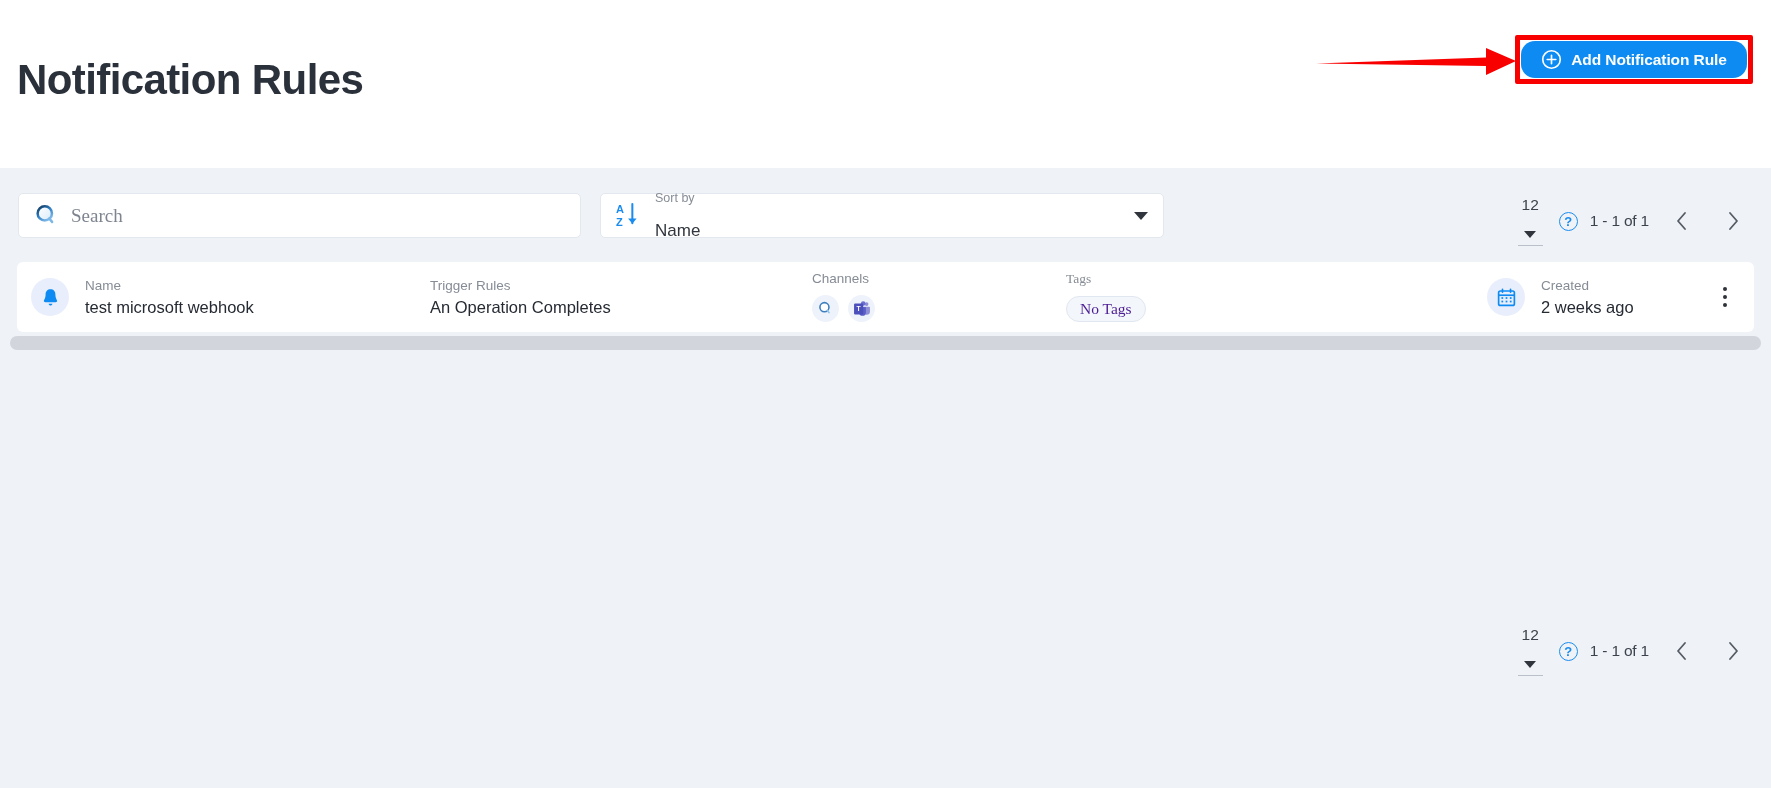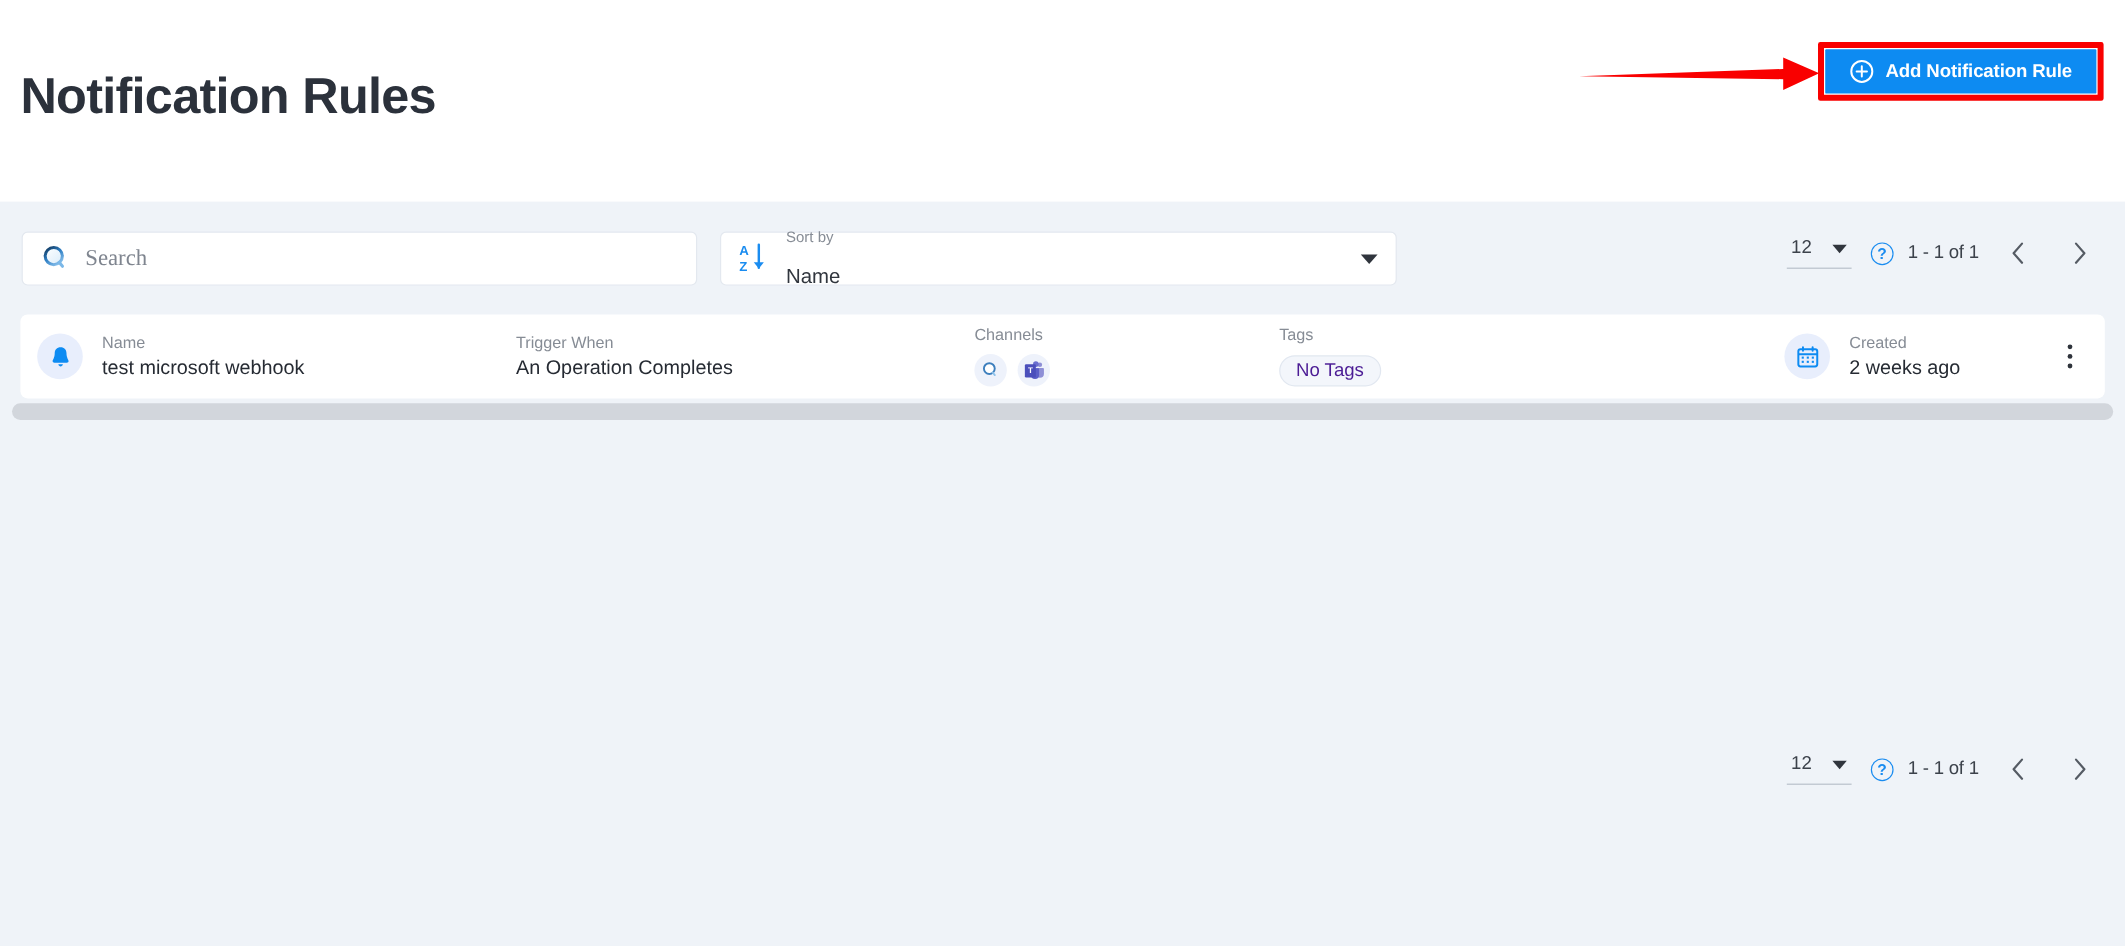--- a/index.html
+++ b/index.html
@@ -72,21 +72,21 @@
   }
 
   .add-rule-button {
     position: absolute;
     left: 1521px;
     top: 41px;
     width: 226px;
     height: 37px;
     background: #0d8bf2;
     border: none;
-    border-radius: 1px;
+    border-radius: 14px;
     display: flex;
     align-items: center;
     justify-content: center;
     gap: 9px;
     cursor: pointer;
     font-family: "Liberation Sans", sans-serif;
   }
 
   .add-rule-button .label {
     font-size: 15.5px;
@@ -171,20 +171,21 @@
   .pagination.top { position: absolute; right: 20px; top: 28px; }
   .pagination.bottom { position: absolute; right: 20px; top: 368px; }
 
   .page-size {
     display: flex;
     align-items: center;
     gap: 17px;
     border-bottom: 1px solid #b9c0ca;
     padding: 0 4px 7px 4px;
     cursor: pointer;
+    flex-direction: column;
   }
   .page-size .num { font-size: 15.5px; color: #3c424b; }
   .page-size .caret {
     width: 0; height: 0;
     border-left: 6px solid transparent;
     border-right: 6px solid transparent;
     border-top: 7px solid #30353d;
   }
 
   .help-icon {
@@ -235,21 +236,21 @@
     flex: 0 0 38px;
   }
 
   .cell-texts { display: flex; flex-direction: column; justify-content: center; line-height: 1; }
   .cell-label { font-size: 13.5px; color: #868c95; margin-bottom: 6px; }
   .cell-value { font-size: 16.5px; color: #262b33; white-space: nowrap; }
 
   .cell-name     { position: absolute; left: 14px;   }
   .cell-trigger  { position: absolute; left: 413px;  }
   .cell-channels { position: absolute; left: 795px;  }
-  .cell-tags     { position: absolute; left: 1049px; }
+  .cell-tags     { position: absolute; left: 1049px; font-family: Liberation Serif, serif; }
   .cell-created  { position: absolute; left: 1470px; }
   .cell-menu     { position: absolute; right: 14px;  }
 
   .channel-icons { display: flex; gap: 9px; margin-top: 4px; }
   .channel-chip {
     width: 27px; height: 27px;
     border-radius: 50%;
     background: #eef2fb;
     display: flex; align-items: center; justify-content: center;
   }
@@ -389,21 +390,21 @@
         </svg>
       </div>
       <div class="cell-texts" style="margin-left:16px">
         <span class="cell-label">Name</span>
         <span class="cell-value">test microsoft webhook</span>
       </div>
     </div>
 
     <div class="cell cell-trigger">
       <div class="cell-texts">
-        <span class="cell-label">Trigger When</span>
+        <span class="cell-label">Trigger Rules</span>
         <span class="cell-value">An Operation Completes</span>
       </div>
     </div>
 
     <div class="cell cell-channels">
       <div class="cell-texts">
         <span class="cell-label">Channels</span>
         <div class="channel-icons">
           <div class="channel-chip">
             <svg width="17" height="17" viewBox="0 0 32 32" xmlns="http://www.w3.org/2000/svg">

